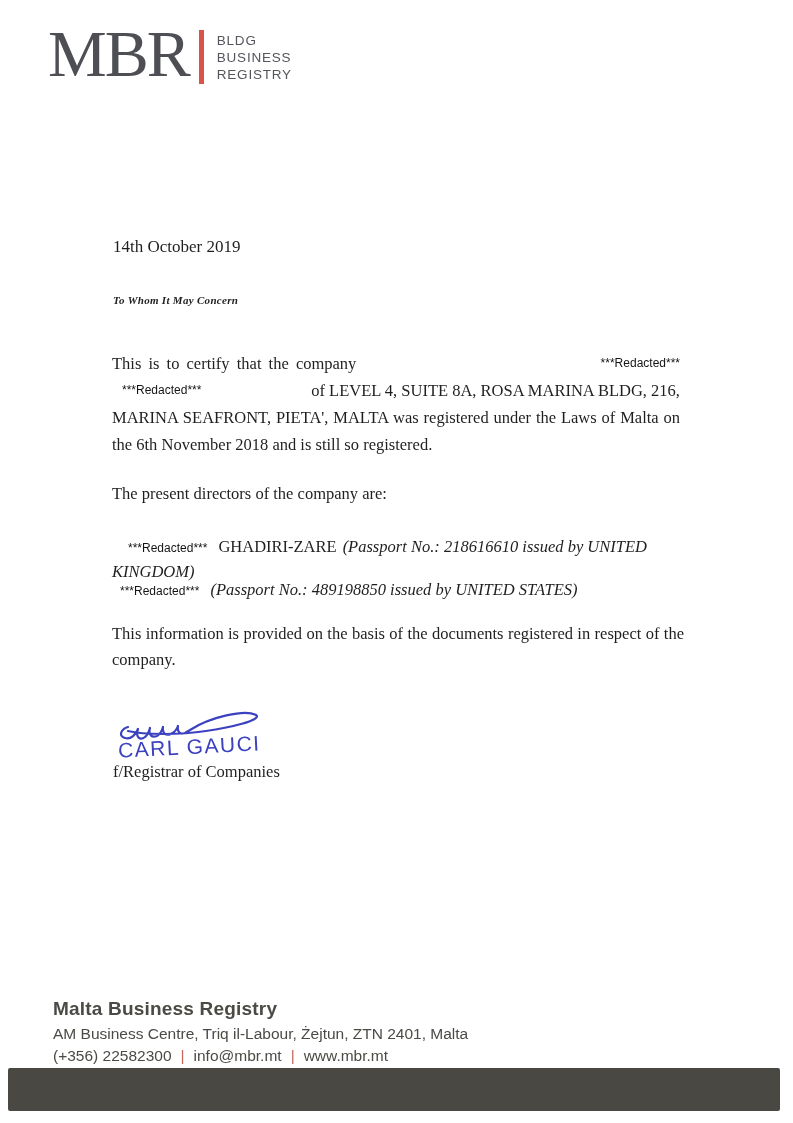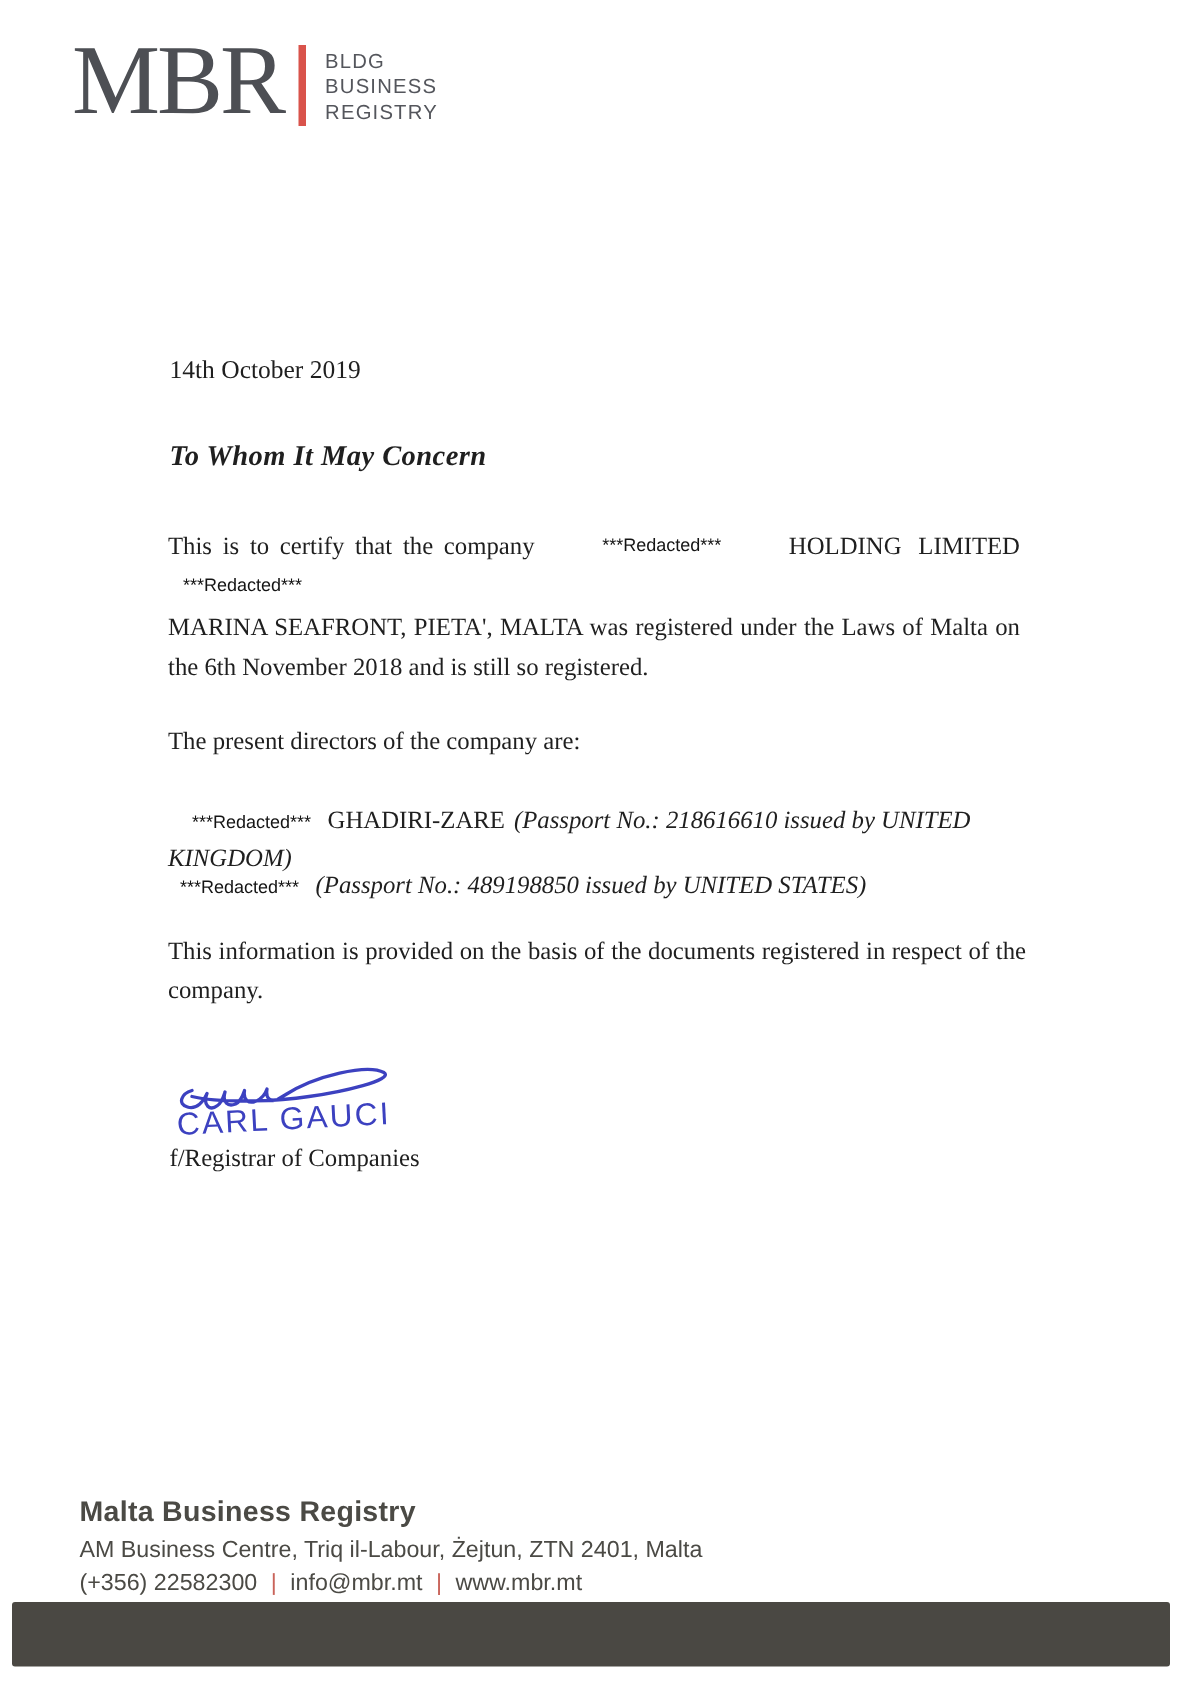--- a/index.html
+++ b/index.html
@@ -53,21 +53,21 @@
   .date {
     position: absolute;
     left: 113px;
     top: 237px;
     font-size: 17px;
   }
   .salutation {
     position: absolute;
     left: 113px;
     top: 294px;
-    font-size: 19px;
+    font-size: 11px;
     font-weight: bold;
     font-style: italic;
     letter-spacing: 0.3px;
     text-align: center;
   }
   .body-para {
     position: absolute;
     left: 112px;
     top: 350px;
     width: 568px;
@@ -187,24 +187,24 @@
     </span>
   </header>
 
   <div class="date">14th October 2019</div>
   <div class="salutation">To Whom It May Concern</div>
 
   <div class="body-para">
     <div class="bline bline-flex">
       <span class="ws-a">This is to certify that the company</span>
       <span class="redacted">***Redacted***</span>
-      <span class="ws-b">HOLDING LIMITED</span>
     </div>
     <div class="bline bline-flex">
       <span class="redacted indent-sm">***Redacted***</span>
+      <span>of LEVEL 4, SUITE 8A, ROSA MARINA BLDG, 216,</span>
     </div>
     <div class="bline justify-line">MARINA SEAFRONT, PIETA', MALTA was registered under the Laws of Malta on</div>
     <div class="bline">the 6th November 2018 and is still so registered.</div>
   </div>
 
   <div class="directors-heading">The present directors of the company are:</div>
 
 
   <p class="director-row row-2">
     <span class="redacted">***Redacted***</span><span class="dname">GHADIRI-ZARE</span><span class="passport">(Passport No.: 218616610 issued by UNITED</span><br>

